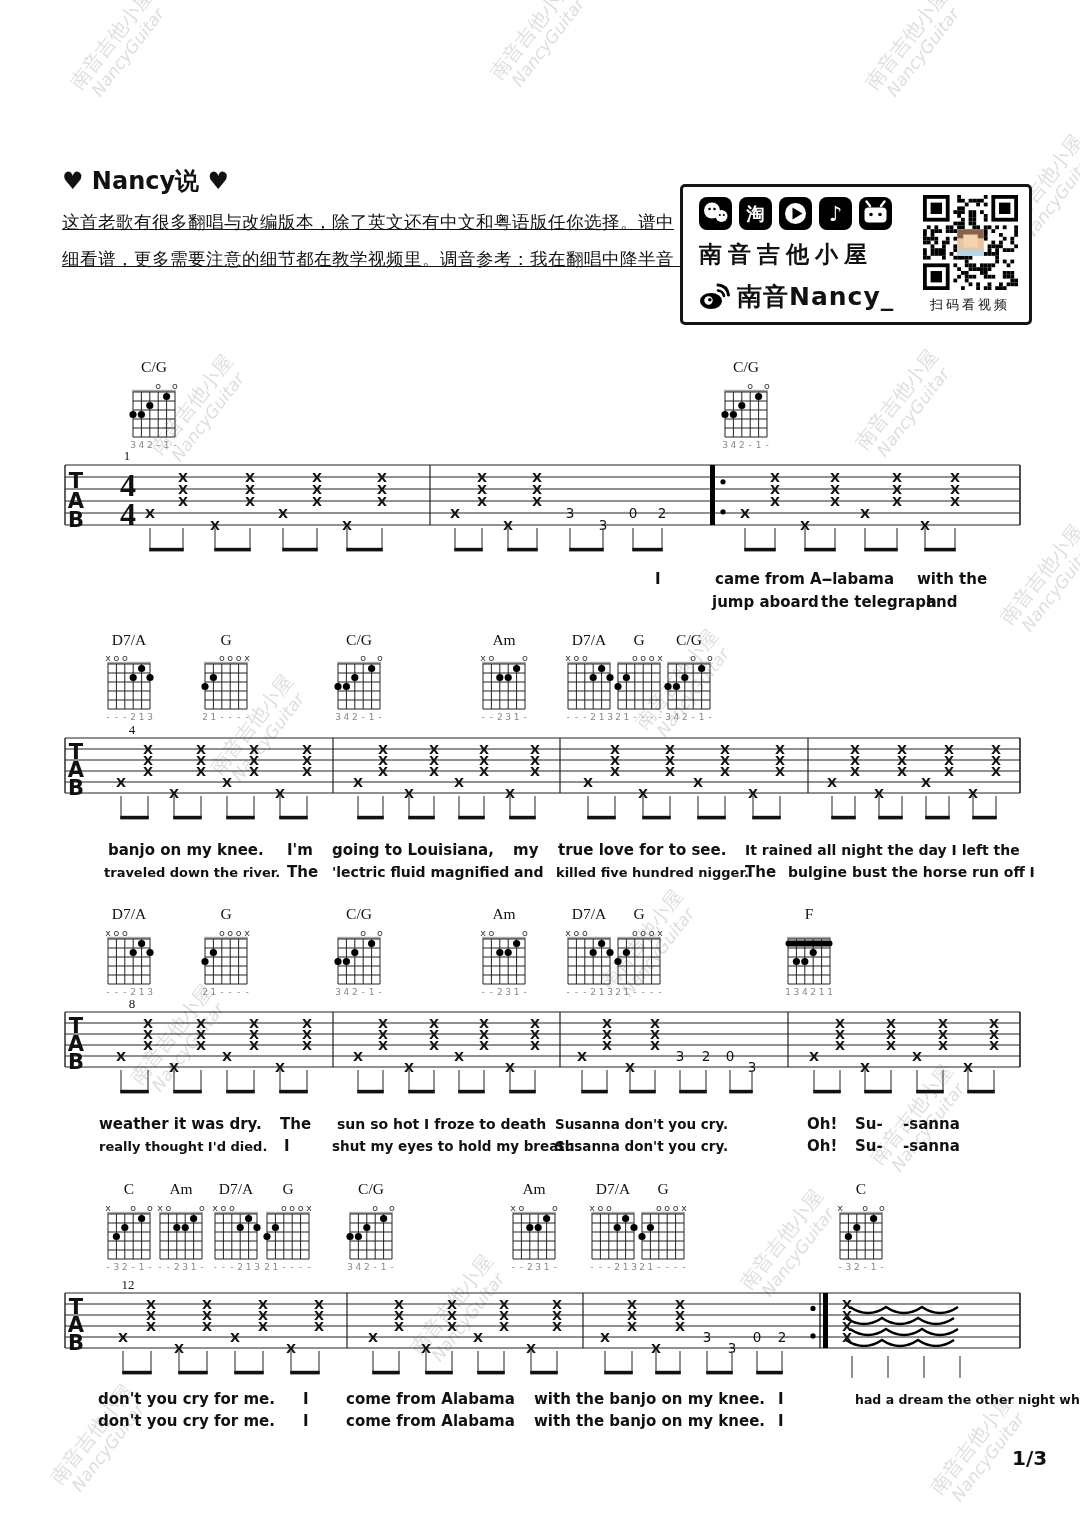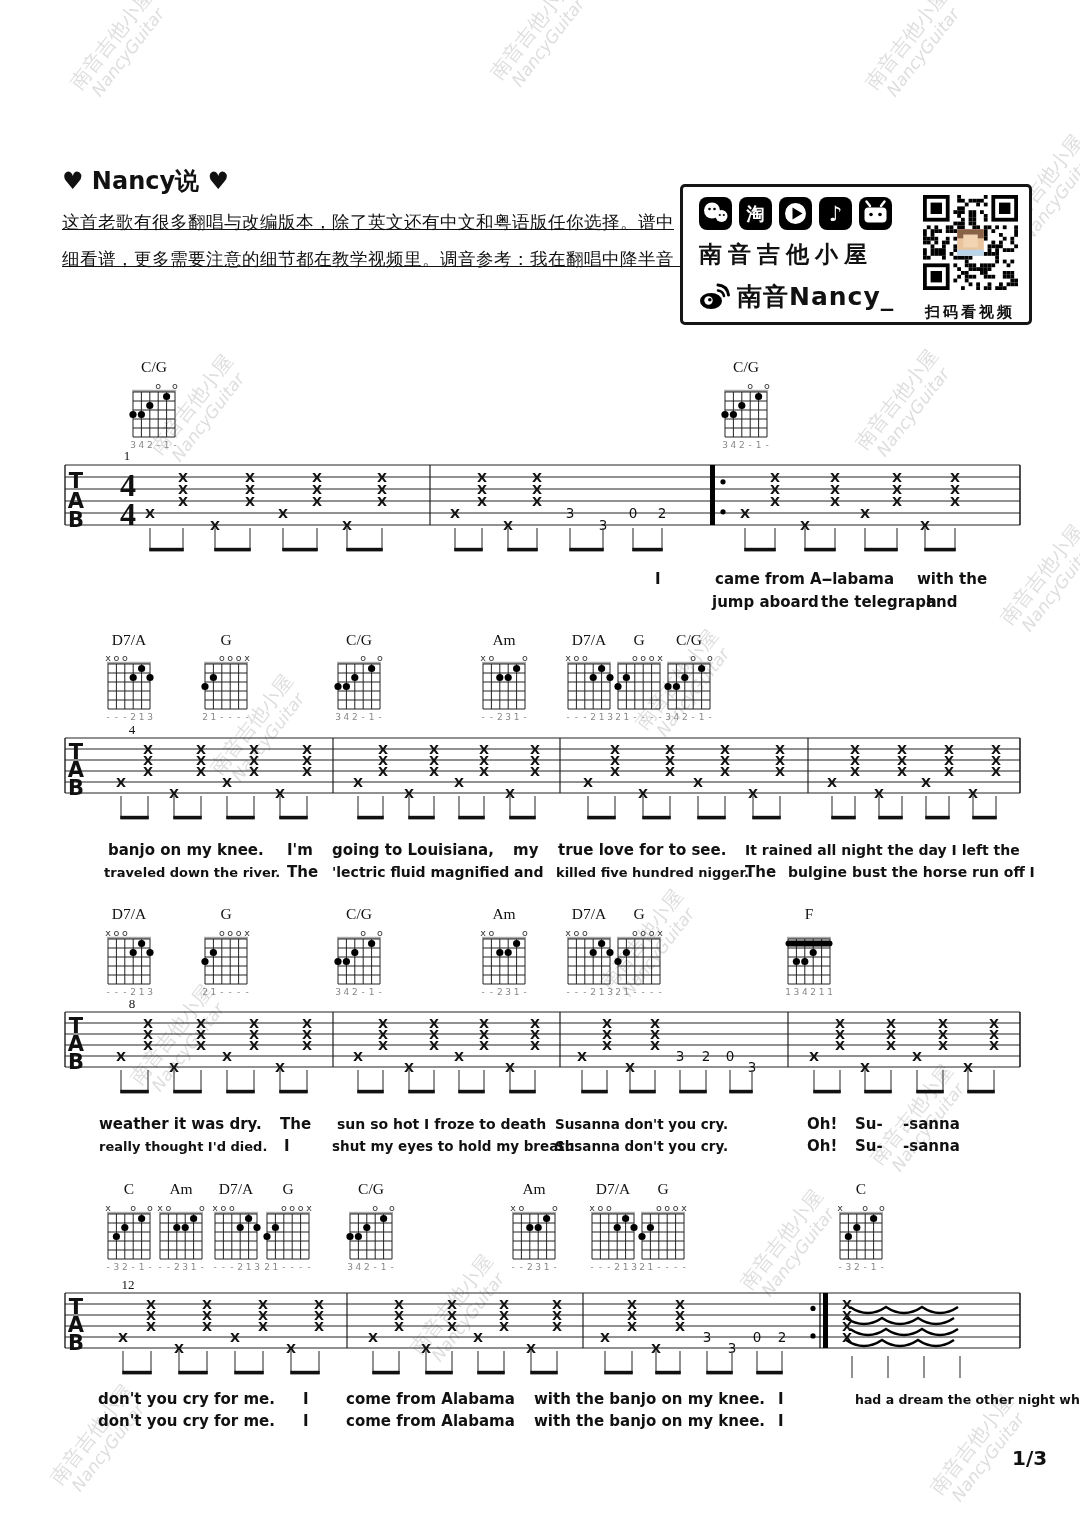--- a/index.html
+++ b/index.html
@@ -16,21 +16,21 @@
   .intro div{white-space:pre;text-decoration:underline;}
   .social{position:absolute;left:680px;top:184px;width:352px;height:141px;z-index:2;
       border:3px solid #151515;border-radius:5px;box-sizing:border-box;background:#fff;}
   .icon-row{position:absolute;left:16px;top:10px;display:flex;gap:7px;}
   .app-icon{width:33px;height:33px;border-radius:8px;background:#000;display:flex;
       align-items:center;justify-content:center;}
   .brand{position:absolute;left:16px;top:52px;font-size:23px;font-weight:bold;letter-spacing:6px;}
   .weibo-row{position:absolute;left:14px;top:93px;display:flex;align-items:flex-start;gap:6px;}
   .weibo-handle{font-size:25px;font-weight:bold;letter-spacing:1px;}
   .qr-wrap{position:absolute;right:10px;top:8px;width:98px;text-align:center;}
-  .qr-caption{font-size:15px;letter-spacing:3px;margin-top:9px;font-weight:bold;}
+  .qr-caption{font-size:13px;letter-spacing:3px;margin-top:2px;font-weight:normal;}
   .score-svg{position:absolute;left:0;top:0;z-index:1;}
   .page-num{position:absolute;left:1012px;top:1446px;z-index:2;font-size:20px;font-weight:bold;}
 </style>
 </head>
 <body>
 
 <div class="page">
   <div id="wm-layer">
       <div class="wm" style="left: 60px; top: 25px;"><span>南音吉他小屋</span><span class="en">NancyGuitar</span></div>
       <div class="wm" style="left: 480px; top: 15px;"><span>南音吉他小屋</span><span class="en">NancyGuitar</span></div>

